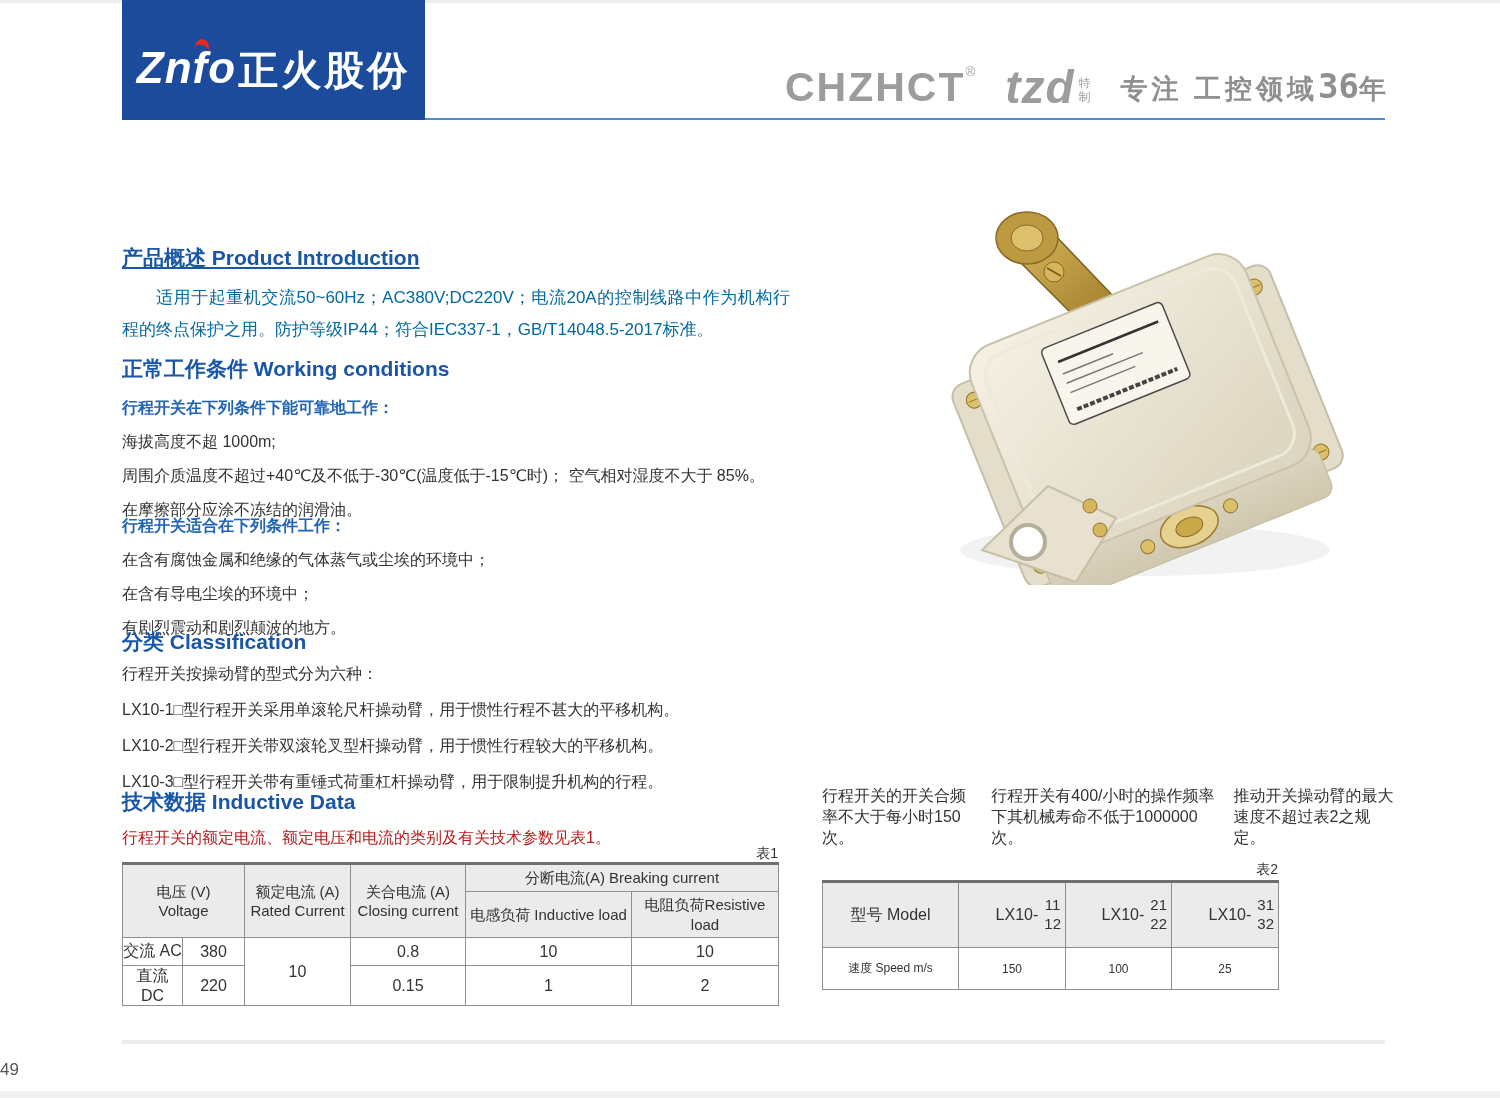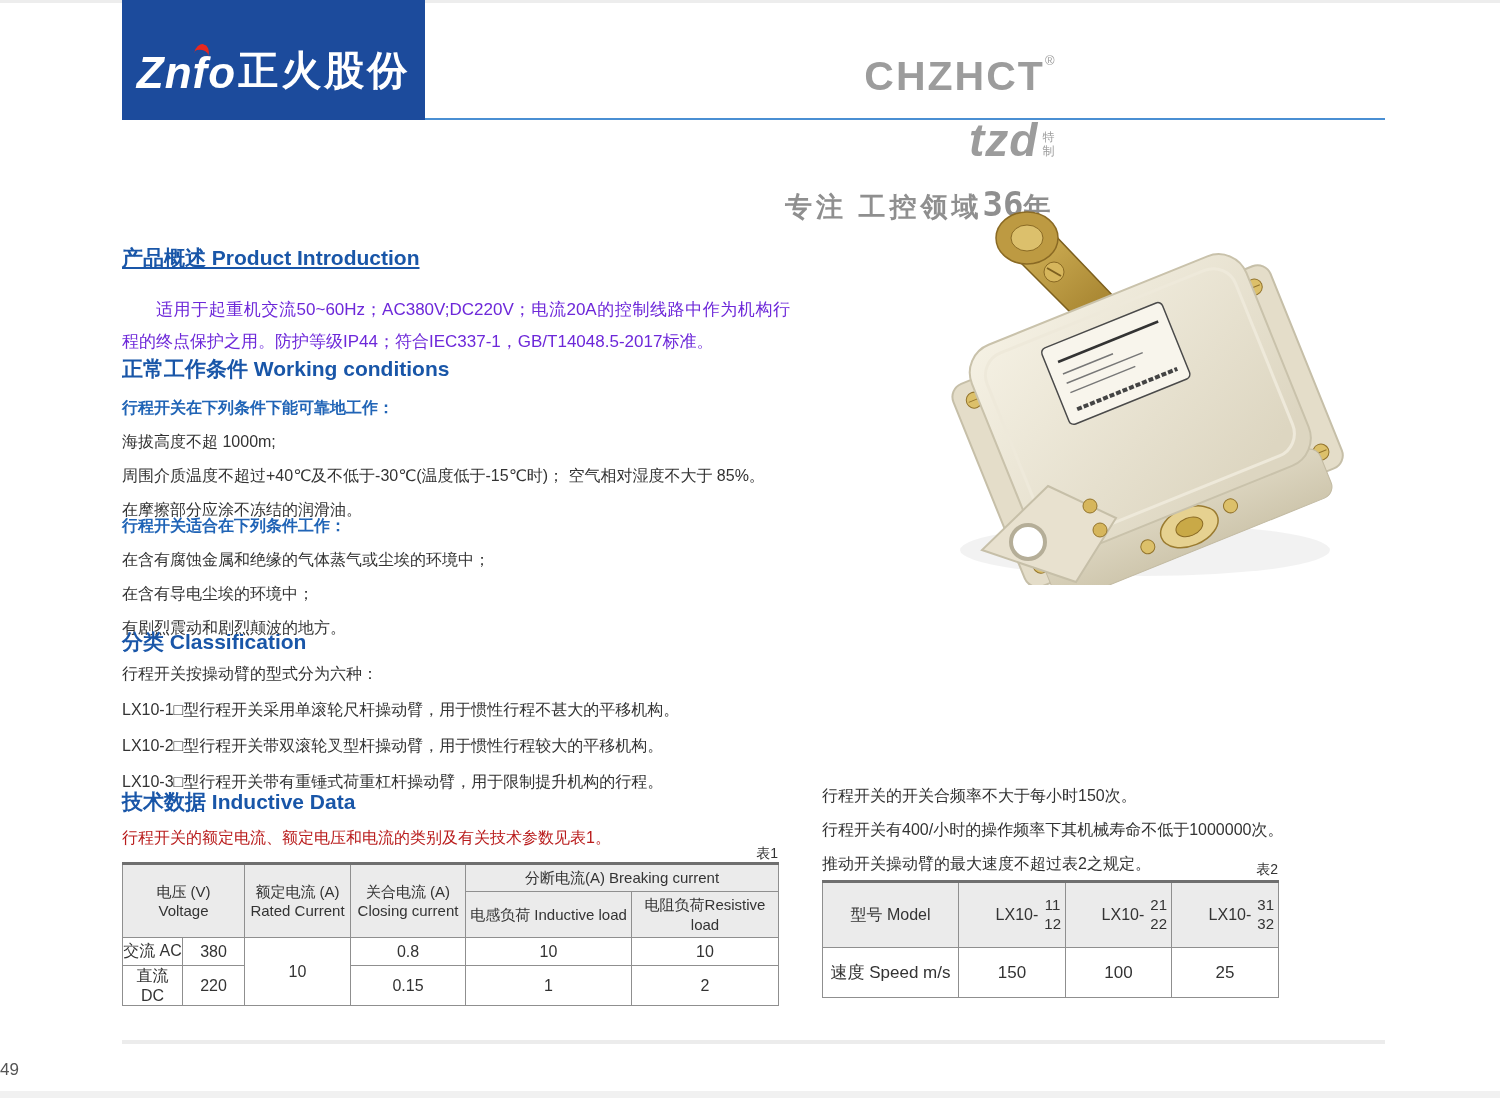--- a/index.html
+++ b/index.html
@@ -11,33 +11,33 @@
   }
   .page { position: absolute; inset: 0; background: #fff; }
 
   
   .top-strip { position: absolute; left: 0; top: 0; width: 1500px; height: 3px; background: #ededed; }
   .logo-block {
     position: absolute; left: 122px; top: 0; width: 303px; height: 120px;
     background: #1c4b9c; display: flex; align-items: flex-end; justify-content: center;
     padding-bottom: 22px; color: #fff;
   }
-  .logo-inner { display: flex; align-items: flex-end; gap: 2px; }
+  .logo-inner { display: flex; align-items: flex-start; gap: 2px; }
   .logo-latin { font-style: italic; font-weight: 700; font-size: 44px; letter-spacing: 1px; display: inline-flex; }
   .logo-f-wrap { position: relative; display: inline-block; }
   .f-accent {
     position: absolute; left: 2px; top: -4px; width: 15px; height: 11px;
     border-top: 6px solid #e8281e; border-radius: 50% / 100% 100% 0 0;
     transform: rotate(14deg); display: block;
   }
   .logo-cn { font-weight: 700; font-size: 40px; letter-spacing: 3px; }
 
   .header-right {
     position: absolute; left: 785px; top: 56px; height: 52px;
-    display: flex; align-items: flex-end; gap: 23px; color: #9c9c9c; flex-direction: column;
+    display: flex; align-items: flex-end; gap: 30px; color: #9c9c9c;
   }
   .brand-wrap { display: flex; align-items: flex-start; }
   .brand-main { font-size: 41px; font-weight: 700; letter-spacing: 2px; line-height: 1; }
   .brand-reg { font-size: 13px; line-height: 1; margin-top: -2px; }
   .subbrand-wrap { display: flex; align-items: flex-end; gap: 4px; }
   .subbrand-main { font-size: 46px; font-weight: 700; font-style: italic; line-height: 0.9; letter-spacing: 1px; }
   .subbrand-note { display: flex; flex-direction: column; font-size: 12px; line-height: 1.15; color: #9c9c9c; padding-bottom: 3px; }
   .slogan { font-size: 27px; font-weight: 600; color: #8f8f8f; letter-spacing: 4px; padding-bottom: 1px; white-space: nowrap; }
   .slogan .big-num { font-size: 34px; font-weight: 800; letter-spacing: 0; font-family: "DejaVu Sans Mono", monospace; }
   .header-rule { position: absolute; left: 425px; top: 118px; width: 960px; height: 2px; background: #4a8fd3; }
@@ -46,48 +46,48 @@
   .page-title {
     position: absolute; left: 122px; top: 166px;
     font-size: 28px; font-weight: 600; color: #1956a8; letter-spacing: 0.5px;
   }
   .h2 { position: absolute; left: 122px; font-size: 21px; font-weight: 600; color: #1956a8; }
   .sub-blue { font-size: 16px; font-weight: 700; color: #2064b6; }
   .body-line { font-size: 16px; color: #333; }
 
   .intro-body {
     position: absolute; left: 122px; top: 282px; width: 668px;
-    font-size: 17px; line-height: 1.88; color: #6d28d9; text-indent: 2em; text-align: justify; margin-top: 12px;
+    font-size: 17px; line-height: 1.88; color: #0369a1; text-indent: 2em; text-align: justify;
   }
   .stack-list { position: absolute; left: 122px; display: flex; flex-direction: column; }
   .working-reliable { top: 398px; gap: 13px; }
   .working-suitable { top: 516px; gap: 13px; }
   .class-list { top: 664px; gap: 15px; }
 
   .tech-note { position: absolute; left: 122px; top: 828px; font-size: 16px; color: #b91c1c; }
   .tbl-caption { position: absolute; font-size: 14px; color: #333; }
   .cap1 { left: 122px; top: 845px; width: 656px; text-align: right; }
   .cap2 { left: 822px; top: 861px; width: 456px; text-align: right; }
 
-  .right-notes { position: absolute; left: 822px; top: 786px; width: 575px; display: flex; flex-direction: column; gap: 13px; }
+  .right-notes { position: absolute; left: 822px; top: 786px; width: 575px; display: flex; flex-direction: row; gap: 13px; }
 
   
   table { border-collapse: collapse; table-layout: fixed; }
   th, td { border: 1px solid #8f8f8f; text-align: center; vertical-align: middle; }
   th { background: #ebebeb; font-weight: 400; color: #333; }
   td { background: #fff; color: #333; }
 
   .t1 { position: absolute; left: 122px; top: 862px; width: 656px; border-top: 3px solid #6f6f6f; }
   .t1 th { font-size: 15px; line-height: 1.3; padding: 3px 1px; height: 28px; }
   .t1 td { font-size: 16px; height: 28px; }
   .t1 .two-line span { display: block; }
 
   .t2 { position: absolute; left: 822px; top: 880px; width: 456px; border-top: 3px solid #6f6f6f; }
   .t2 th { font-size: 16px; height: 66px; padding: 4px; }
-  .t2 td { font-size: 17px; height: 50px; }
+  .t2 td { font-size: 12px; height: 42px; }
   .model-cell { display: flex; align-items: center; justify-content: flex-end; gap: 6px; }
   .model-stack { display: flex; flex-direction: column; line-height: 1.25; font-size: 15px; }
 
   
   .footer-rule { position: absolute; left: 122px; top: 1040px; width: 1263px; height: 4px; background: #ececec; }
   .page-number { position: absolute; left: 0; top: 1060px; width: 1500px; text-align: left; font-size: 17px; color: #555; }
   .bottom-strip { position: absolute; left: 0; top: 1091px; width: 1500px; height: 7px; background: #f1f1f1; }
 
   
   .product-img { position: absolute; left: 930px; top: 190px; width: 430px; height: 395px; }

